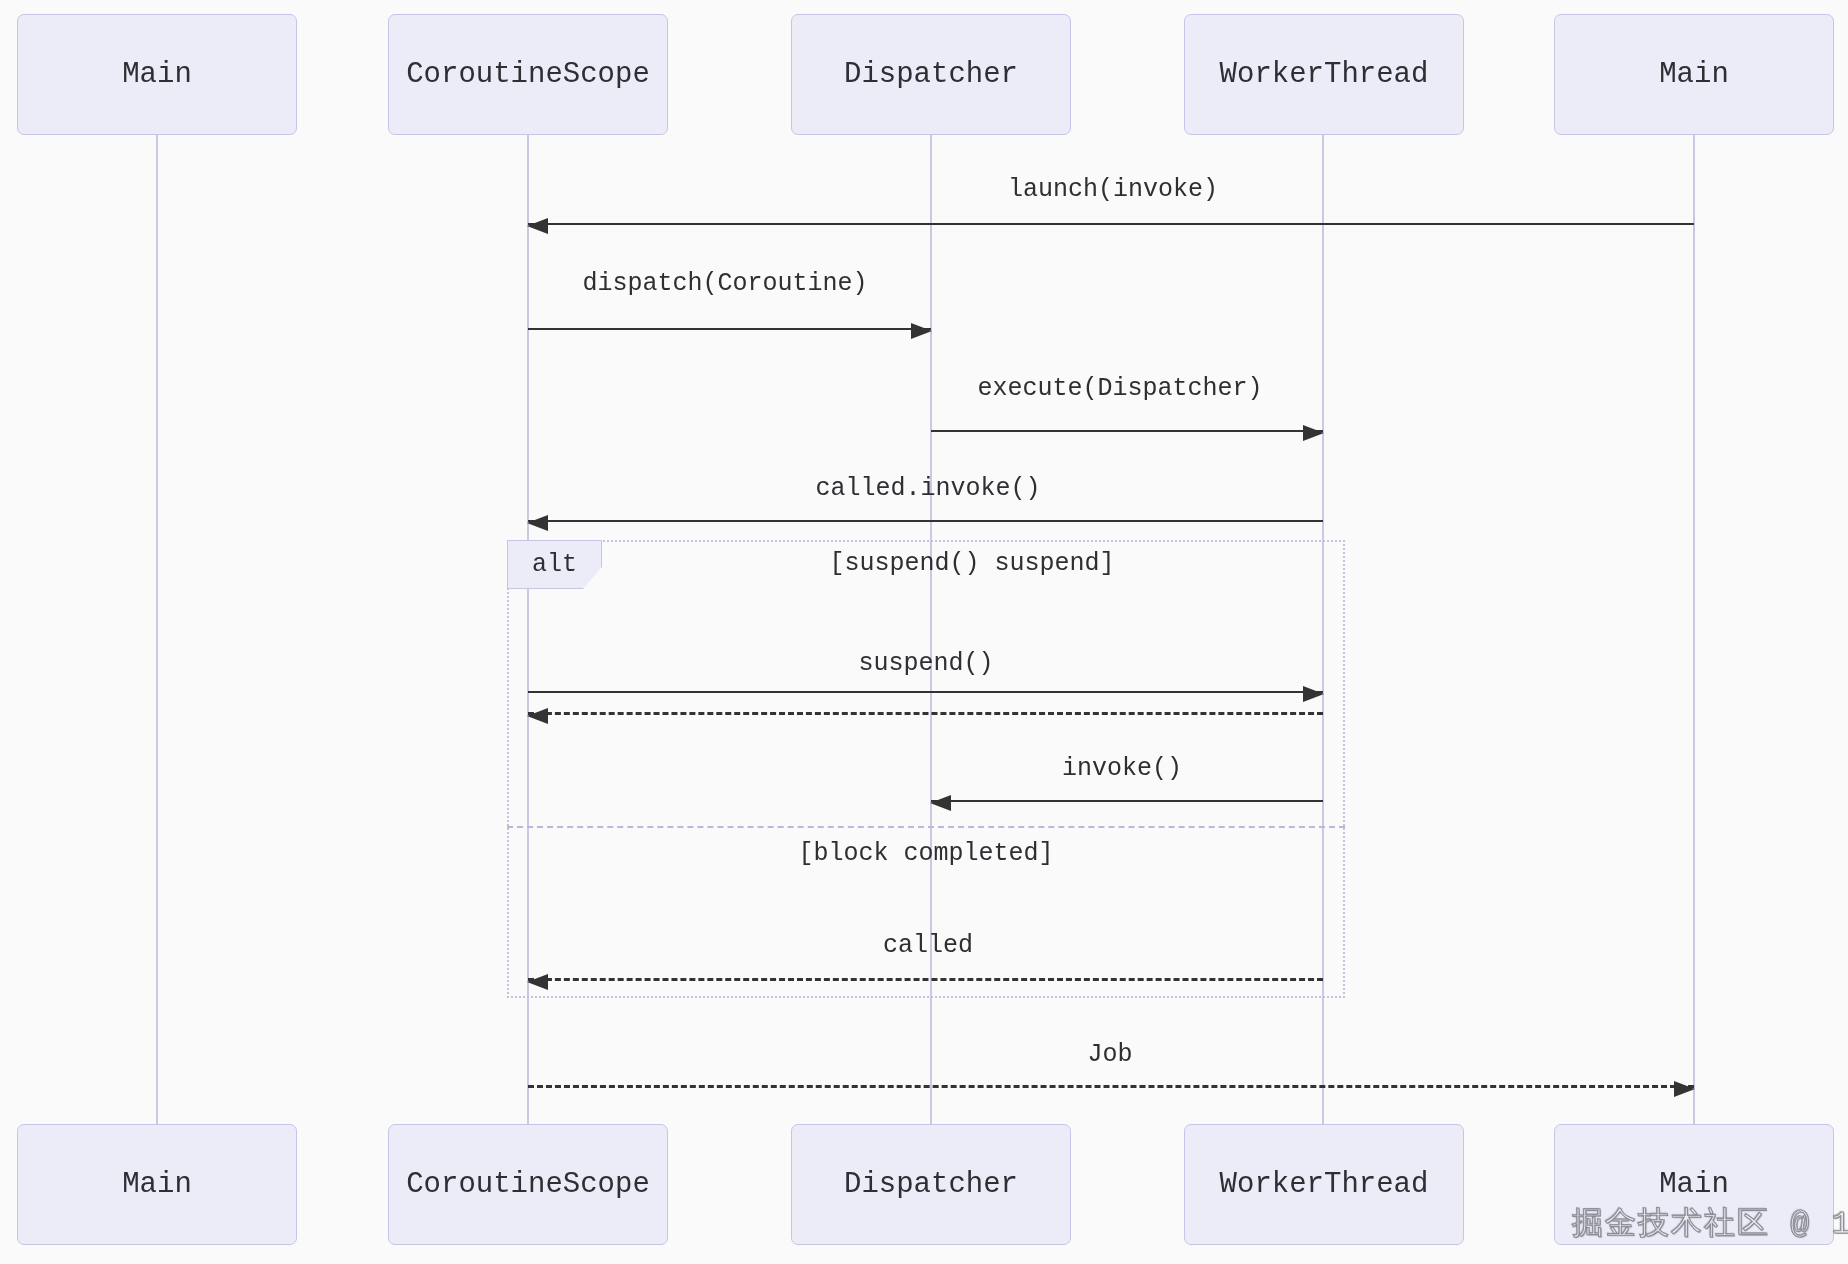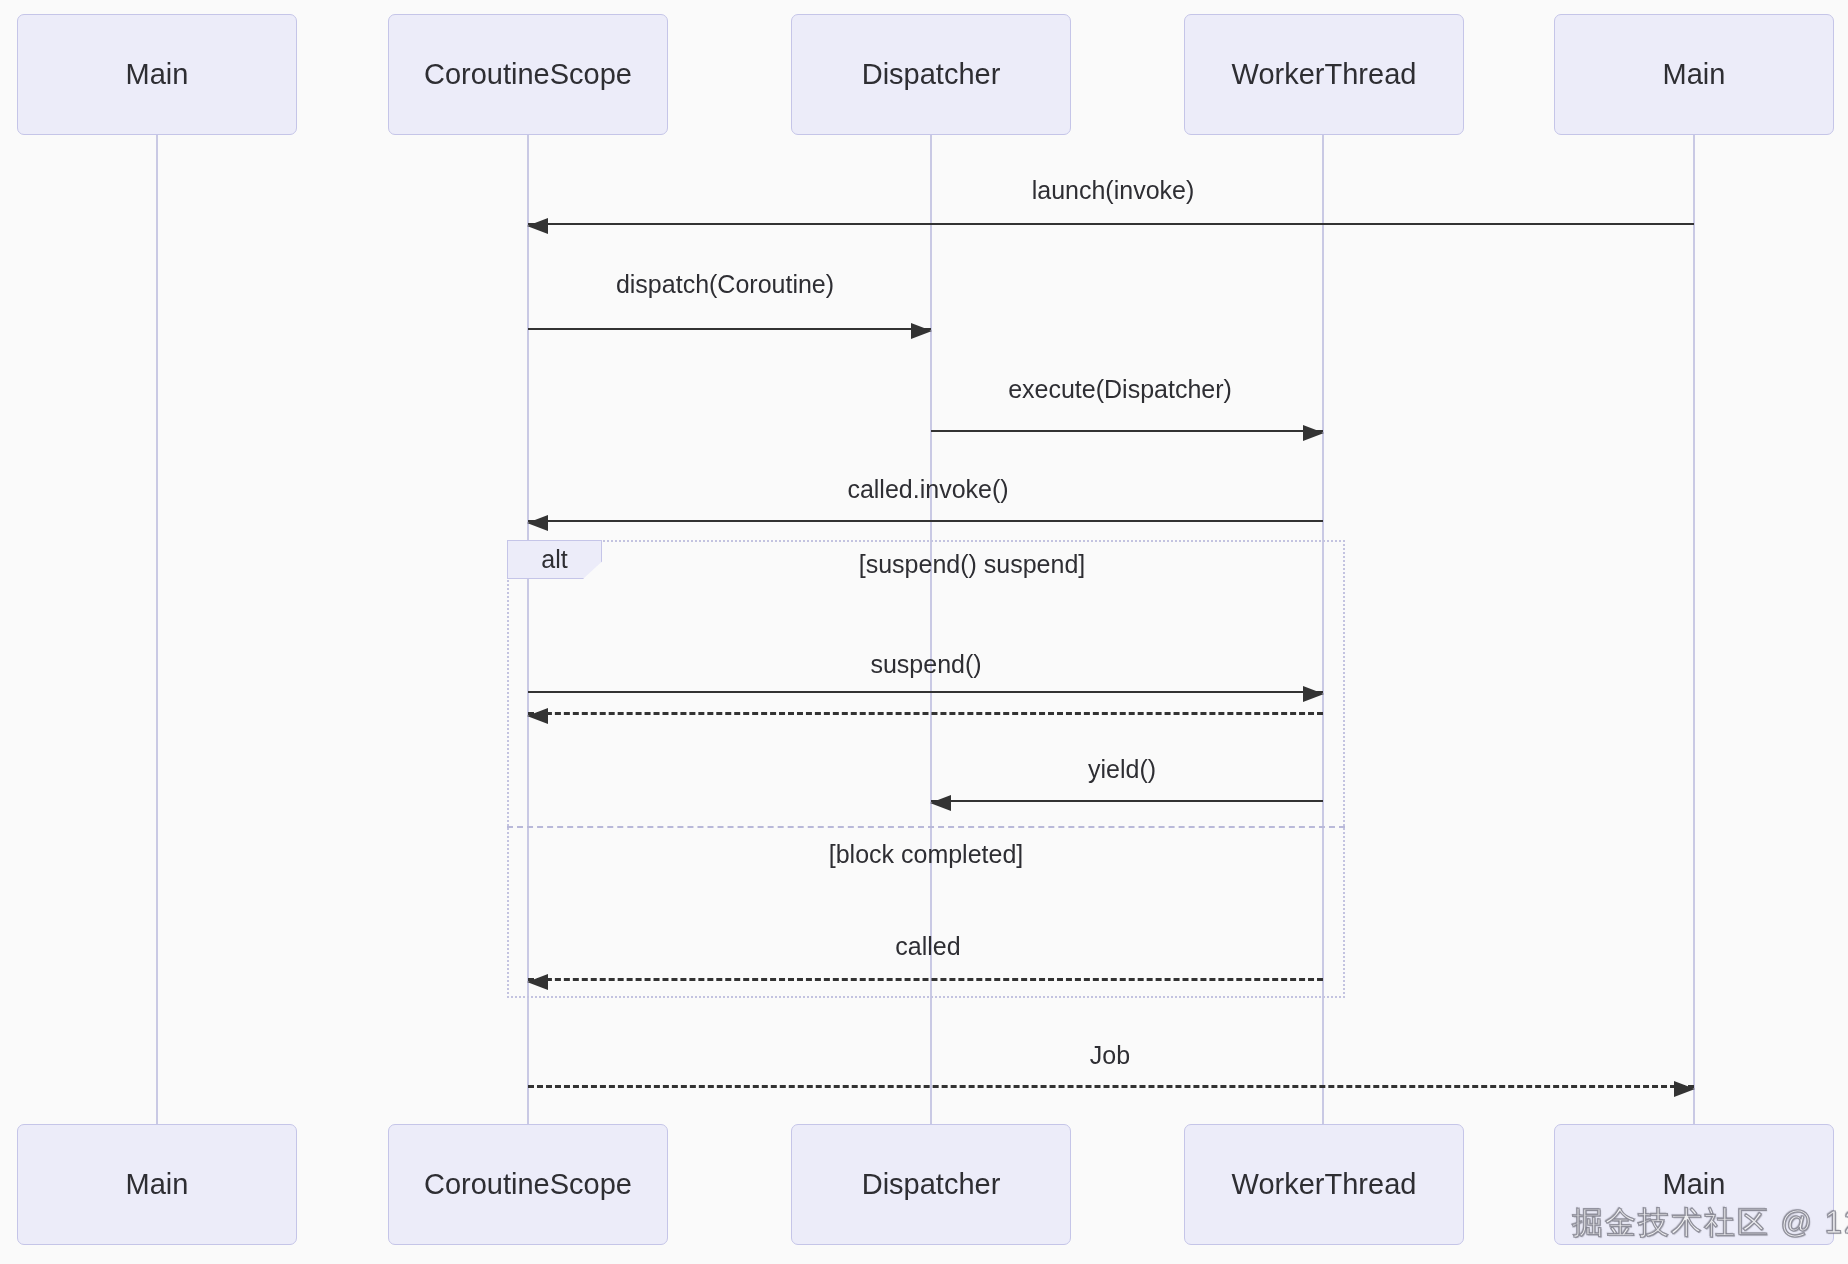--- a/index.html
+++ b/index.html
@@ -1,21 +1,21 @@
 <!DOCTYPE html>
 <html><head>
 <meta charset="utf-8">
 <style>
   html, body { margin: 0; padding: 0; background: #fafafa; }
   .canvas {
     position: relative;
     width: 1848px;
     height: 1264px;
     background: #fafafa;
-    font-family: Liberation Sans, sans-serif;
+    font-family: Liberation Mono, monospace;
     color: #2e2e33;
     overflow: hidden;
   }
   .lifeline {
     position: absolute;
     top: 135px;
     height: 989px;
     width: 2px;
     background: #c9c9e4;
   }
@@ -130,35 +130,35 @@
   <div class="line" style="left:931px;top:430px;width:392px">
     <span class="ah right"></span>
   </div>
 
   <div class="msg-label" style="left:928px;top:475px">called.invoke()</div>
   <div class="line" style="left:528px;top:520px;width:795px">
     <span class="ah left"></span>
   </div>
 
   <div class="frame" style="left:507px;top:540px;width:838px;height:458px"></div>
-  <div class="frame-label" style="left:507px;top:540px;width:95px;height:39px">
+  <div class="frame-label" style="left:507px;top:540px;width:95px;height:49px">
     <span>alt</span>
   </div>
   <div class="msg-label" style="left:972px;top:550px">[suspend() suspend]</div>
 
   <div class="msg-label" style="left:926px;top:650px">suspend()</div>
   <div class="line" style="left:528px;top:691px;width:795px">
     <span class="ah right"></span>
   </div>
 
   <div class="line dashed" style="left:528px;top:712px;width:795px">
     <span class="ah left"></span>
   </div>
 
-  <div class="msg-label" style="left:1122px;top:755px">yield()</div>
+  <div class="msg-label" style="left:1122px;top:755px">invoke()</div>
   <div class="line" style="left:931px;top:800px;width:392px">
     <span class="ah left"></span>
   </div>
 
   <div class="divider" style="left:507px;top:826px;width:838px"></div>
   <div class="msg-label" style="left:926px;top:840px">[block completed]</div>
 
   <div class="msg-label" style="left:928px;top:932px">called</div>
   <div class="line dashed" style="left:528px;top:978px;width:795px">
     <span class="ah left"></span>

